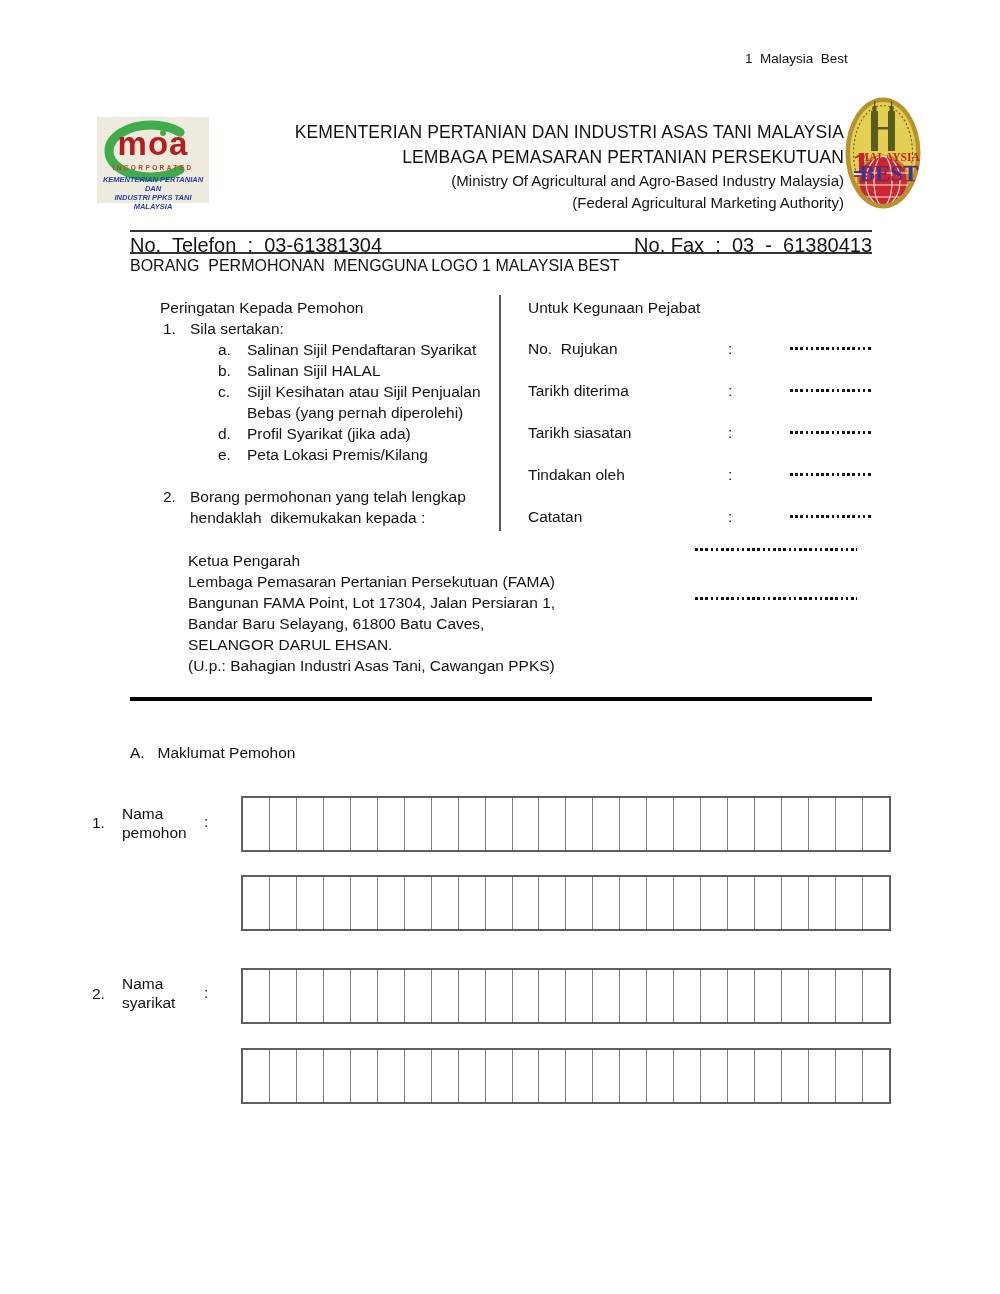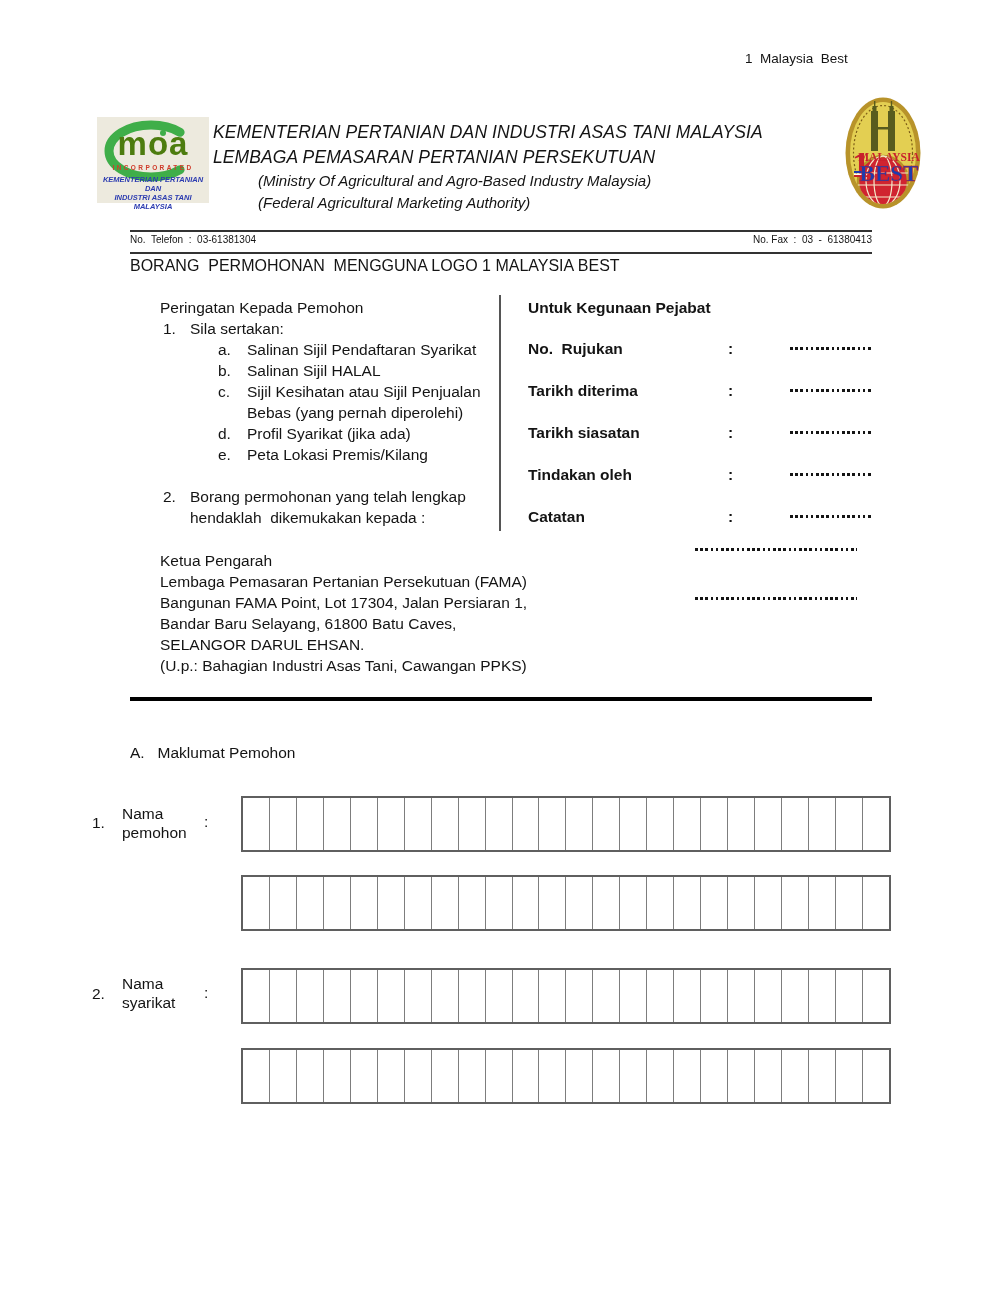--- a/index.html
+++ b/index.html
@@ -6,57 +6,57 @@
   .page{position:relative;width:1000px;height:1294px;background:#fff;
         font-family:"Liberation Sans",sans-serif;color:#141414;overflow:hidden;}
   .abs{position:absolute;}
   .pre{white-space:pre;}
   .prewrap{white-space:pre-wrap;}
 
   
   .corner-note{top:51px;left:745px;font-size:13.5px;}
 
   
-  .header-title{left:213px;top:120px;width:650px;text-align:left;font-style:italic;}
+  .header-title{left:194px;top:120px;width:650px;text-align:right;}
   .ht1{font-size:17.5px;line-height:25px;letter-spacing:0.1px;}
   .ht2{font-size:15px;line-height:21.5px;margin-left:45px;}
 
   
   .moa-logo{left:97px;top:117px;width:112px;height:86px;background:#edeade;}
   .moa-arc{position:absolute;left:0;top:0;}
   .moa-word{position:absolute;left:0;top:10px;width:112px;text-align:center;
-            font-size:33px;font-weight:bold;color:#4d7c0f;letter-spacing:1px;line-height:33px;}
+            font-size:33px;font-weight:bold;color:#b91c1c;letter-spacing:1px;line-height:33px;}
   .moa-dot{position:absolute;left:63px;top:13px;width:6px;height:6px;border-radius:50%;background:#3fae49;}
   .moa-inc{position:absolute;left:0;top:47px;width:112px;text-align:center;
            font-size:6.5px;font-weight:bold;color:#cf3b2a;letter-spacing:2.4px;}
   .moa-cap{position:absolute;left:0;top:58px;width:112px;text-align:center;
            font-size:7.5px;font-weight:bold;color:#2b3bb0;line-height:9px;font-style:italic;}
 
   
   .best-logo{left:845px;top:97px;width:76px;height:112px;}
 
   
   .rule{background:#333;height:2px;}
   .rule-top{left:130px;top:230px;width:742px;}
   .rule-bottom{left:130px;top:252px;width:742px;}
-  .contact-row{left:130px;top:234px;width:742px;display:flex;justify-content:space-between;font-size:10px;}
+  .contact-row{left:130px;top:234px;width:742px;display:flex;justify-content:space-between;font-size:20px;}
   .form-title{left:130px;top:257px;width:742px;text-align:left;font-size:16px;}
 
   
   .left-col{left:160px;top:297px;width:400px;font-size:15.5px;line-height:21px;}
   .check-row{display:flex;}
   .check-num{width:27px;padding-left:3px;flex:none;}
   .sub-row{display:flex;margin-left:58px;}
   .sub-letter{width:29px;flex:none;}
   .item2{margin-top:21px;}
-  .address{margin-top:22px;}
+  .address{margin-left:28px;margin-top:22px;}
 
   .v-divider{left:499px;top:295px;width:2px;height:236px;background:#555;}
 
-  .right-col{left:528px;top:297px;width:345px;font-size:15.5px;line-height:21px;font-weight:bold;}
+  .right-col{left:528px;top:297px;width:345px;font-size:15.5px;line-height:21px;}
   .office-heading{margin-bottom:20px;}
   .office-row{display:flex;height:20px;margin-bottom:22px;gap:48px;}
   .office-label{width:152px;white-space:pre;flex:none;}
   .office-colon{width:14px;flex:none;}
   .dotline{height:3px;width:166px;margin-top:9px;
            background-image:repeating-linear-gradient(90deg,#151515 0 2.6px,transparent 2.6px 5.2px);}
   .extra-dotline{width:162px;margin-left:167px;height:3px;
            background-image:repeating-linear-gradient(90deg,#151515 0 2.6px,transparent 2.6px 5.2px);}
   .extra-dotline.e0{margin-top:4px;}
   .extra-dotline.e1{margin-top:46px;}
@@ -92,21 +92,21 @@
 
   <div class="abs moa-logo">
     <svg class="moa-arc" width="112" height="86" viewBox="0 0 112 86">
       <ellipse cx="54" cy="34" rx="42" ry="26" fill="none" stroke="#3fae49" stroke-width="9" stroke-linecap="round" pathLength="100" stroke-dasharray="78 22" stroke-dashoffset="-11"></ellipse>
     </svg>
     <div class="moa-word">moa</div>
     <div class="moa-dot"></div>
     <div class="moa-inc">INCORPORATED</div>
     <div class="moa-cap">
       <div>KEMENTERIAN PERTANIAN DAN</div>
-      <div>INDUSTRI ASAS TANI MALAYSIA</div>
+      <div>INDUSTRI PPKS TANI MALAYSIA</div>
     </div>
   </div>
 
   <div class="abs header-title">
     <div class="ht1">KEMENTERIAN PERTANIAN DAN INDUSTRI ASAS TANI MALAYSIA</div>
     <div class="ht1">LEMBAGA PEMASARAN PERTANIAN PERSEKUTUAN</div>
     <div class="ht2">(Ministry Of Agricultural and Agro-Based Industry Malaysia)</div>
     <div class="ht2">(Federal Agricultural Marketing Authority)</div>
   </div>
 

